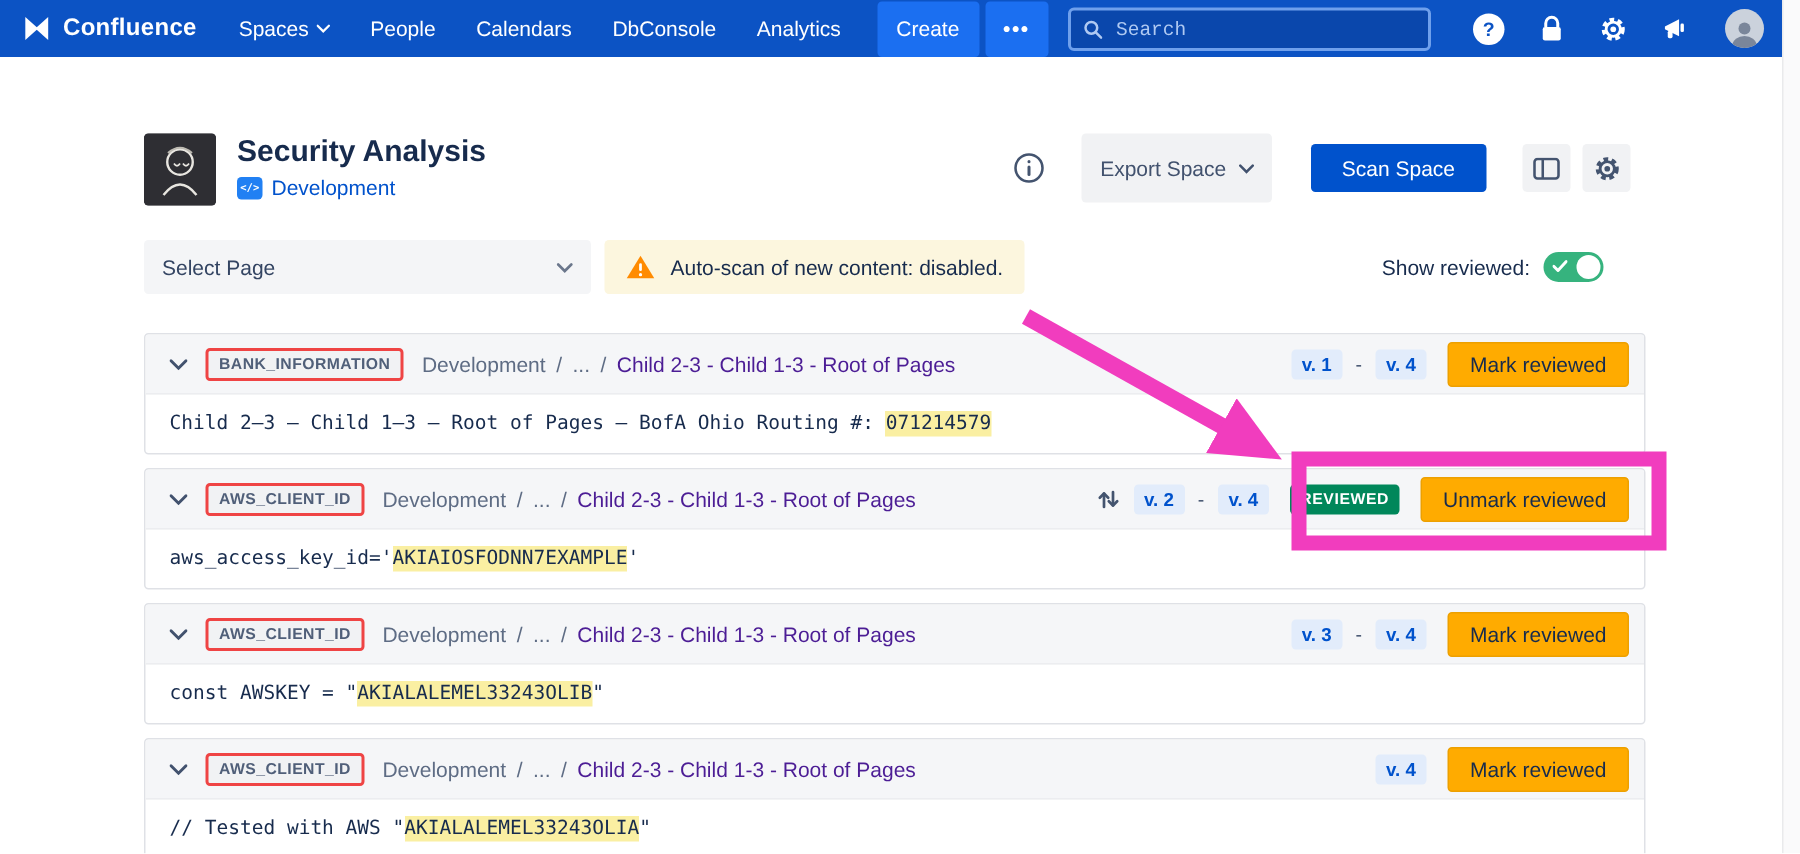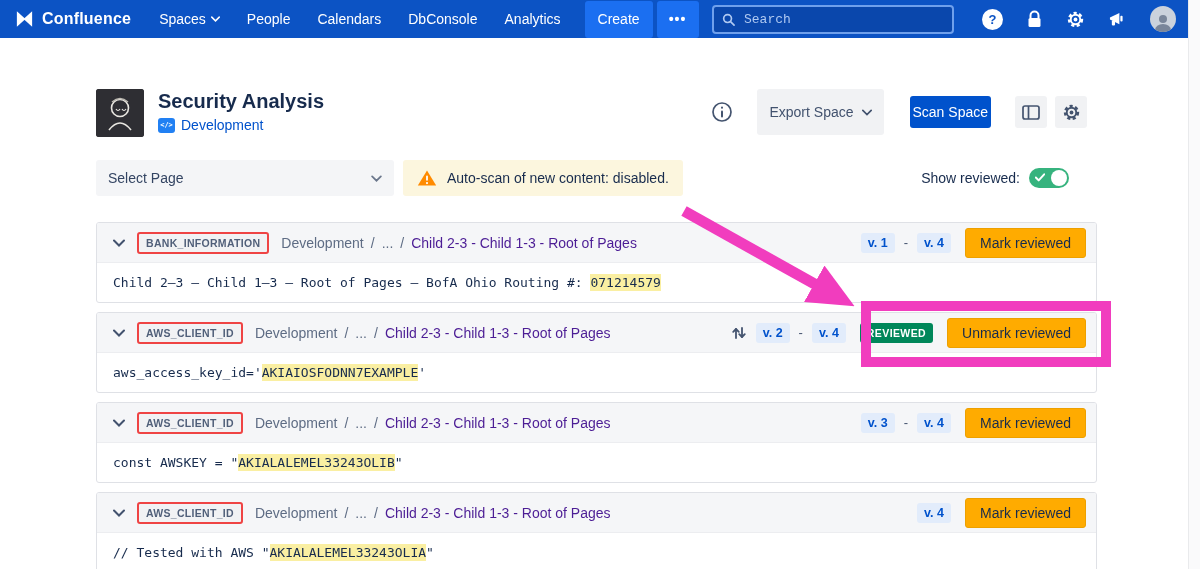--- a/index.html
+++ b/index.html
@@ -34,21 +34,21 @@
   .devlink a{color:#0052CC;font-size:14px;text-decoration:none;}
   .codechip{width:17px;height:15px;border-radius:3px;background:#2180F3;color:#fff;
             font-family:"DejaVu Sans Mono",monospace;font-size:7px;font-weight:700;
             display:flex;align-items:center;justify-content:center;}
   .headctl{margin-left:auto;margin-right:10px;display:flex;align-items:center;}
   .infoicon{margin-right:24px;cursor:pointer;display:flex;}
   .btn-subtle{height:46px;background:#F1F2F4;border:none;border-radius:3px;color:#42526E;
               font-size:14px;font-weight:500;padding:0 12px;display:flex;align-items:center;gap:8px;cursor:pointer;
               font-family:"Liberation Sans",sans-serif;}
   .btn-primary{height:32px;background:#0052CC;border:none;border-radius:3px;color:#fff;
-              font-size:14px;font-weight:500;padding:0 3px;margin-left:26px;cursor:pointer;
+              font-size:14px;font-weight:500;padding:0 21px;margin-left:26px;cursor:pointer;
               font-family:"Liberation Sans",sans-serif;}
   .iconbtn{width:32px;height:32px;background:#F1F2F4;border:none;border-radius:3px;display:flex;
            align-items:center;justify-content:center;cursor:pointer;}
   .iconbtn.first{margin-left:24px;} .iconbtn + .iconbtn{margin-left:8px;}
   
   .filters{margin-top:23px;display:flex;align-items:center;}
   .pageselect{width:298px;height:36px;background:#F4F5F7;border-radius:3px;display:flex;align-items:center;
               padding:0 12px;box-sizing:border-box;color:#344563;font-size:14px;cursor:pointer;}
   .pageselect .chev{margin-left:auto;display:flex;}
   .warnbanner{margin-left:9px;height:36px;background:#FCF6DE;border-radius:3px;display:flex;align-items:center;

